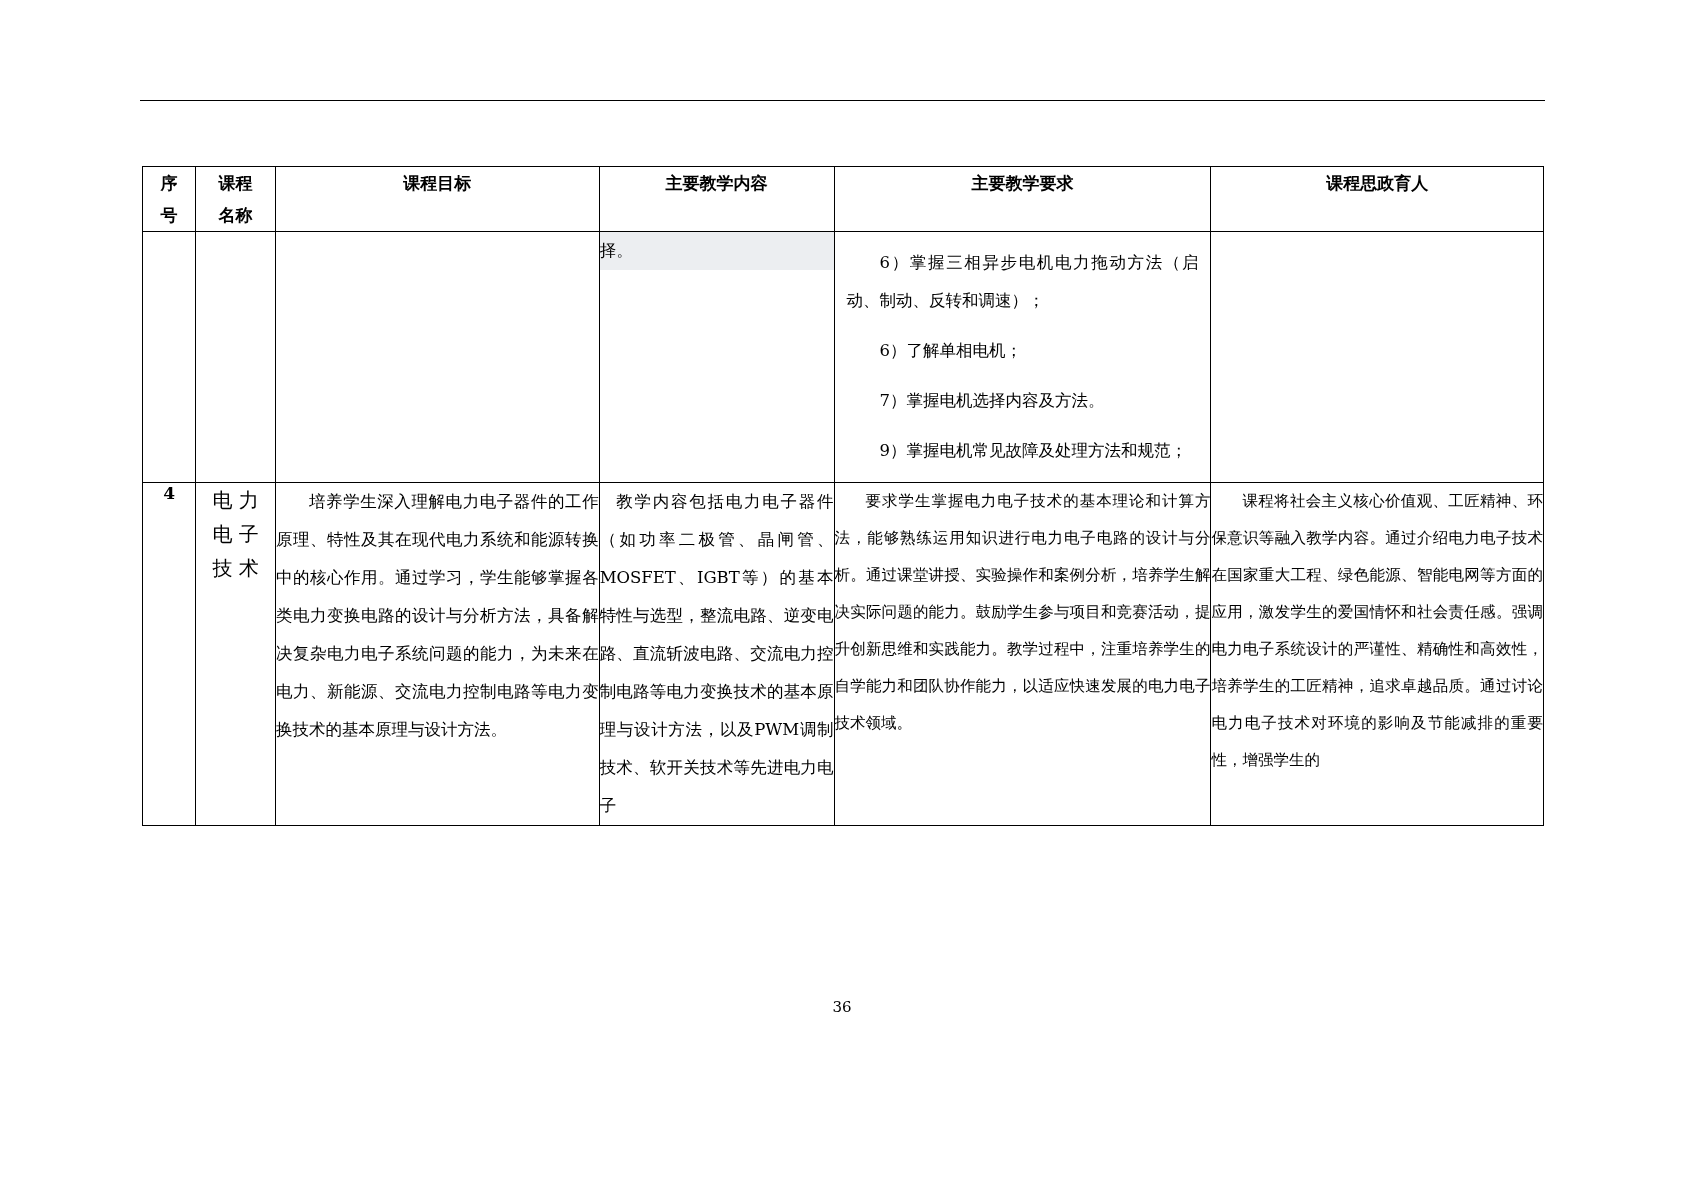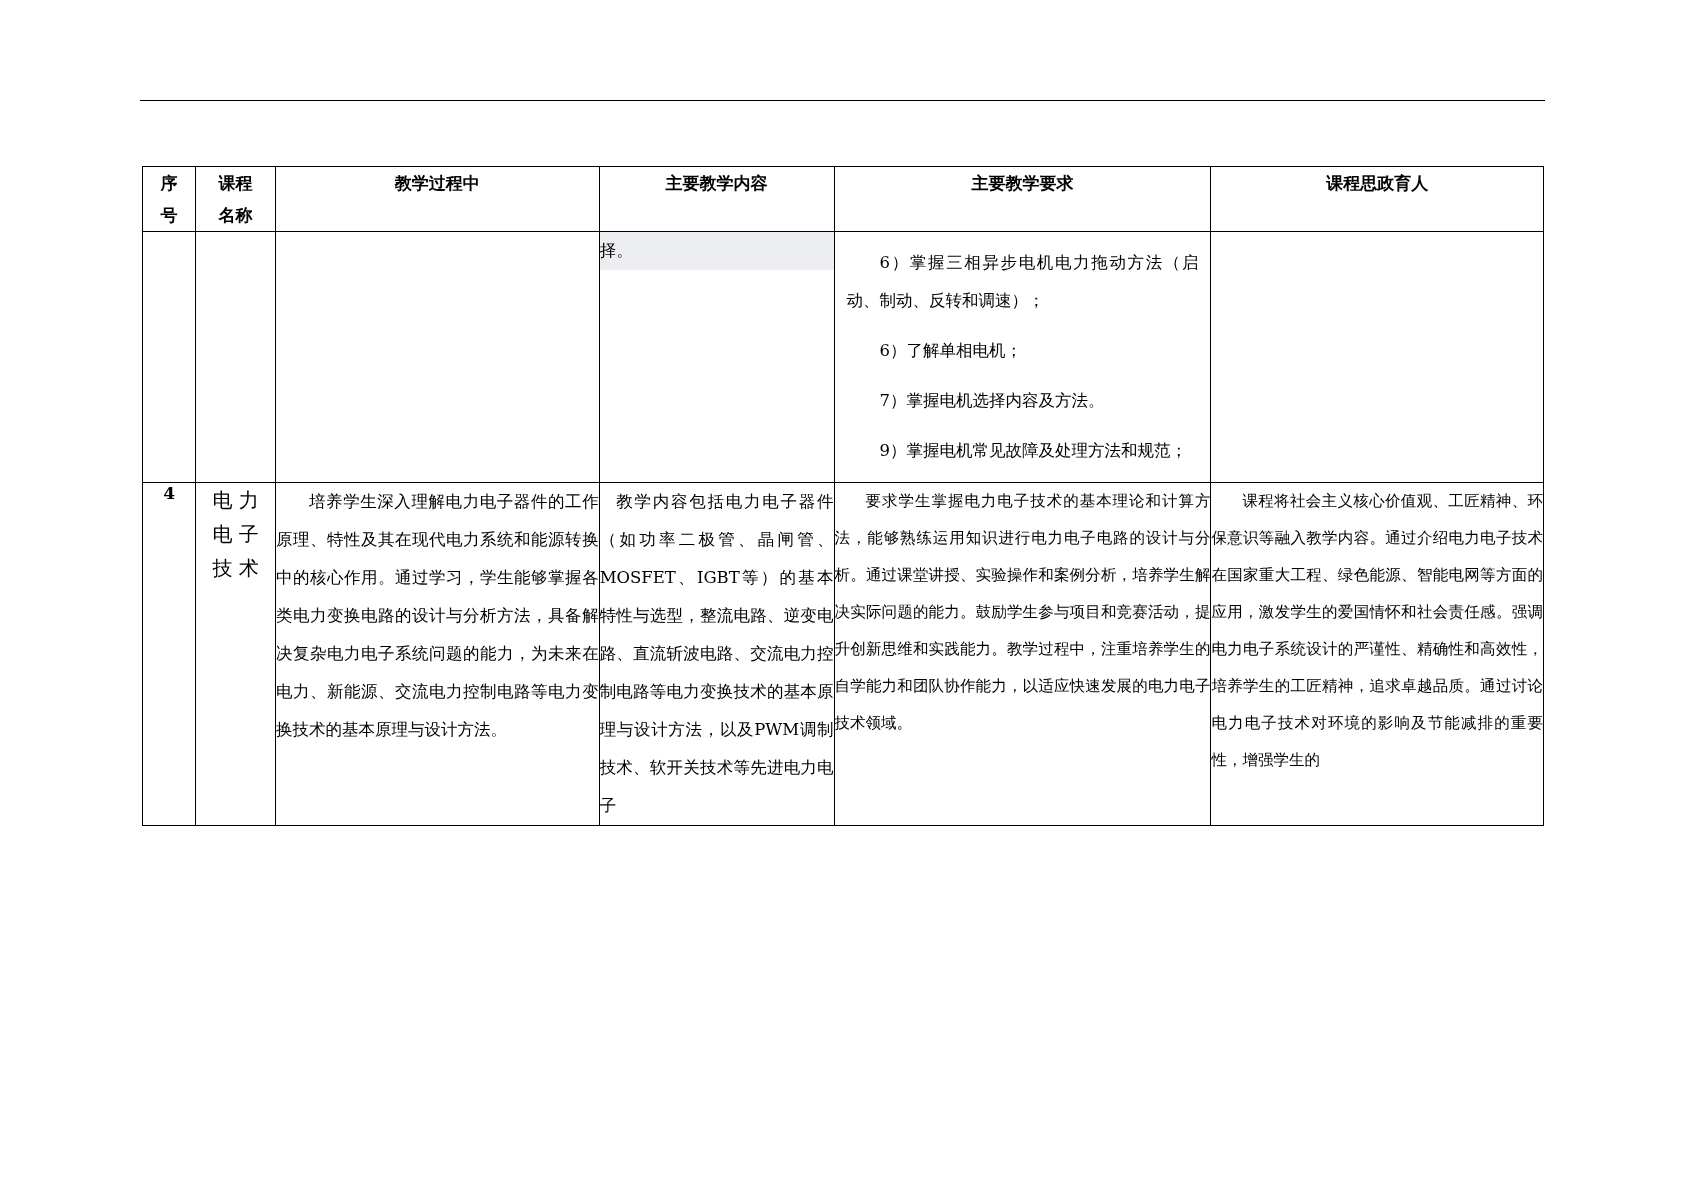--- a/index.html
+++ b/index.html
@@ -131,21 +131,21 @@
     <thead>
       <tr>
         <th class="hdr hdr-narrow">
           <div>序</div>
           <div>号</div>
         </th>
         <th class="hdr hdr-narrow">
           <div>课程</div>
           <div>名称</div>
         </th>
-        <th class="hdr">教学过程中</th>
+        <th class="hdr">课程目标</th>
         <th class="hdr">主要教学内容</th>
         <th class="hdr">主要教学要求</th>
         <th class="hdr">课程思政育人</th>
       </tr>
     </thead>
     <tbody>
       <tr class="row-cont-top">
         <td class="num-cell"></td>
         <td class="name-cell"></td>
         <td class="cell-text"></td>
@@ -176,14 +176,15 @@
         <td class="cell-text sans-cell">
           <p class="indent2">要求学生掌握电力电子技术的基本理论和计算方法，能够熟练运用知识进行电力电子电路的设计与分析。通过课堂讲授、实验操作和案例分析，培养学生解决实际问题的能力。鼓励学生参与项目和竞赛活动，提升创新思维和实践能力。教学过程中，注重培养学生的自学能力和团队协作能力，以适应快速发展的电力电子技术领域。</p>
         </td>
         <td class="cell-text sans-cell">
           <p class="indent2">课程将社会主义核心价值观、工匠精神、环保意识等融入教学内容。通过介绍电力电子技术在国家重大工程、绿色能源、智能电网等方面的应用，激发学生的爱国情怀和社会责任感。强调电力电子系统设计的严谨性、精确性和高效性，培养学生的工匠精神，追求卓越品质。通过讨论电力电子技术对环境的影响及节能减排的重要性，增强学生的</p>
         </td>
       </tr>
     </tbody>
   </table>
 
+  <div class="page-number">36</div>
 
 </div>
 
 </body></html>

